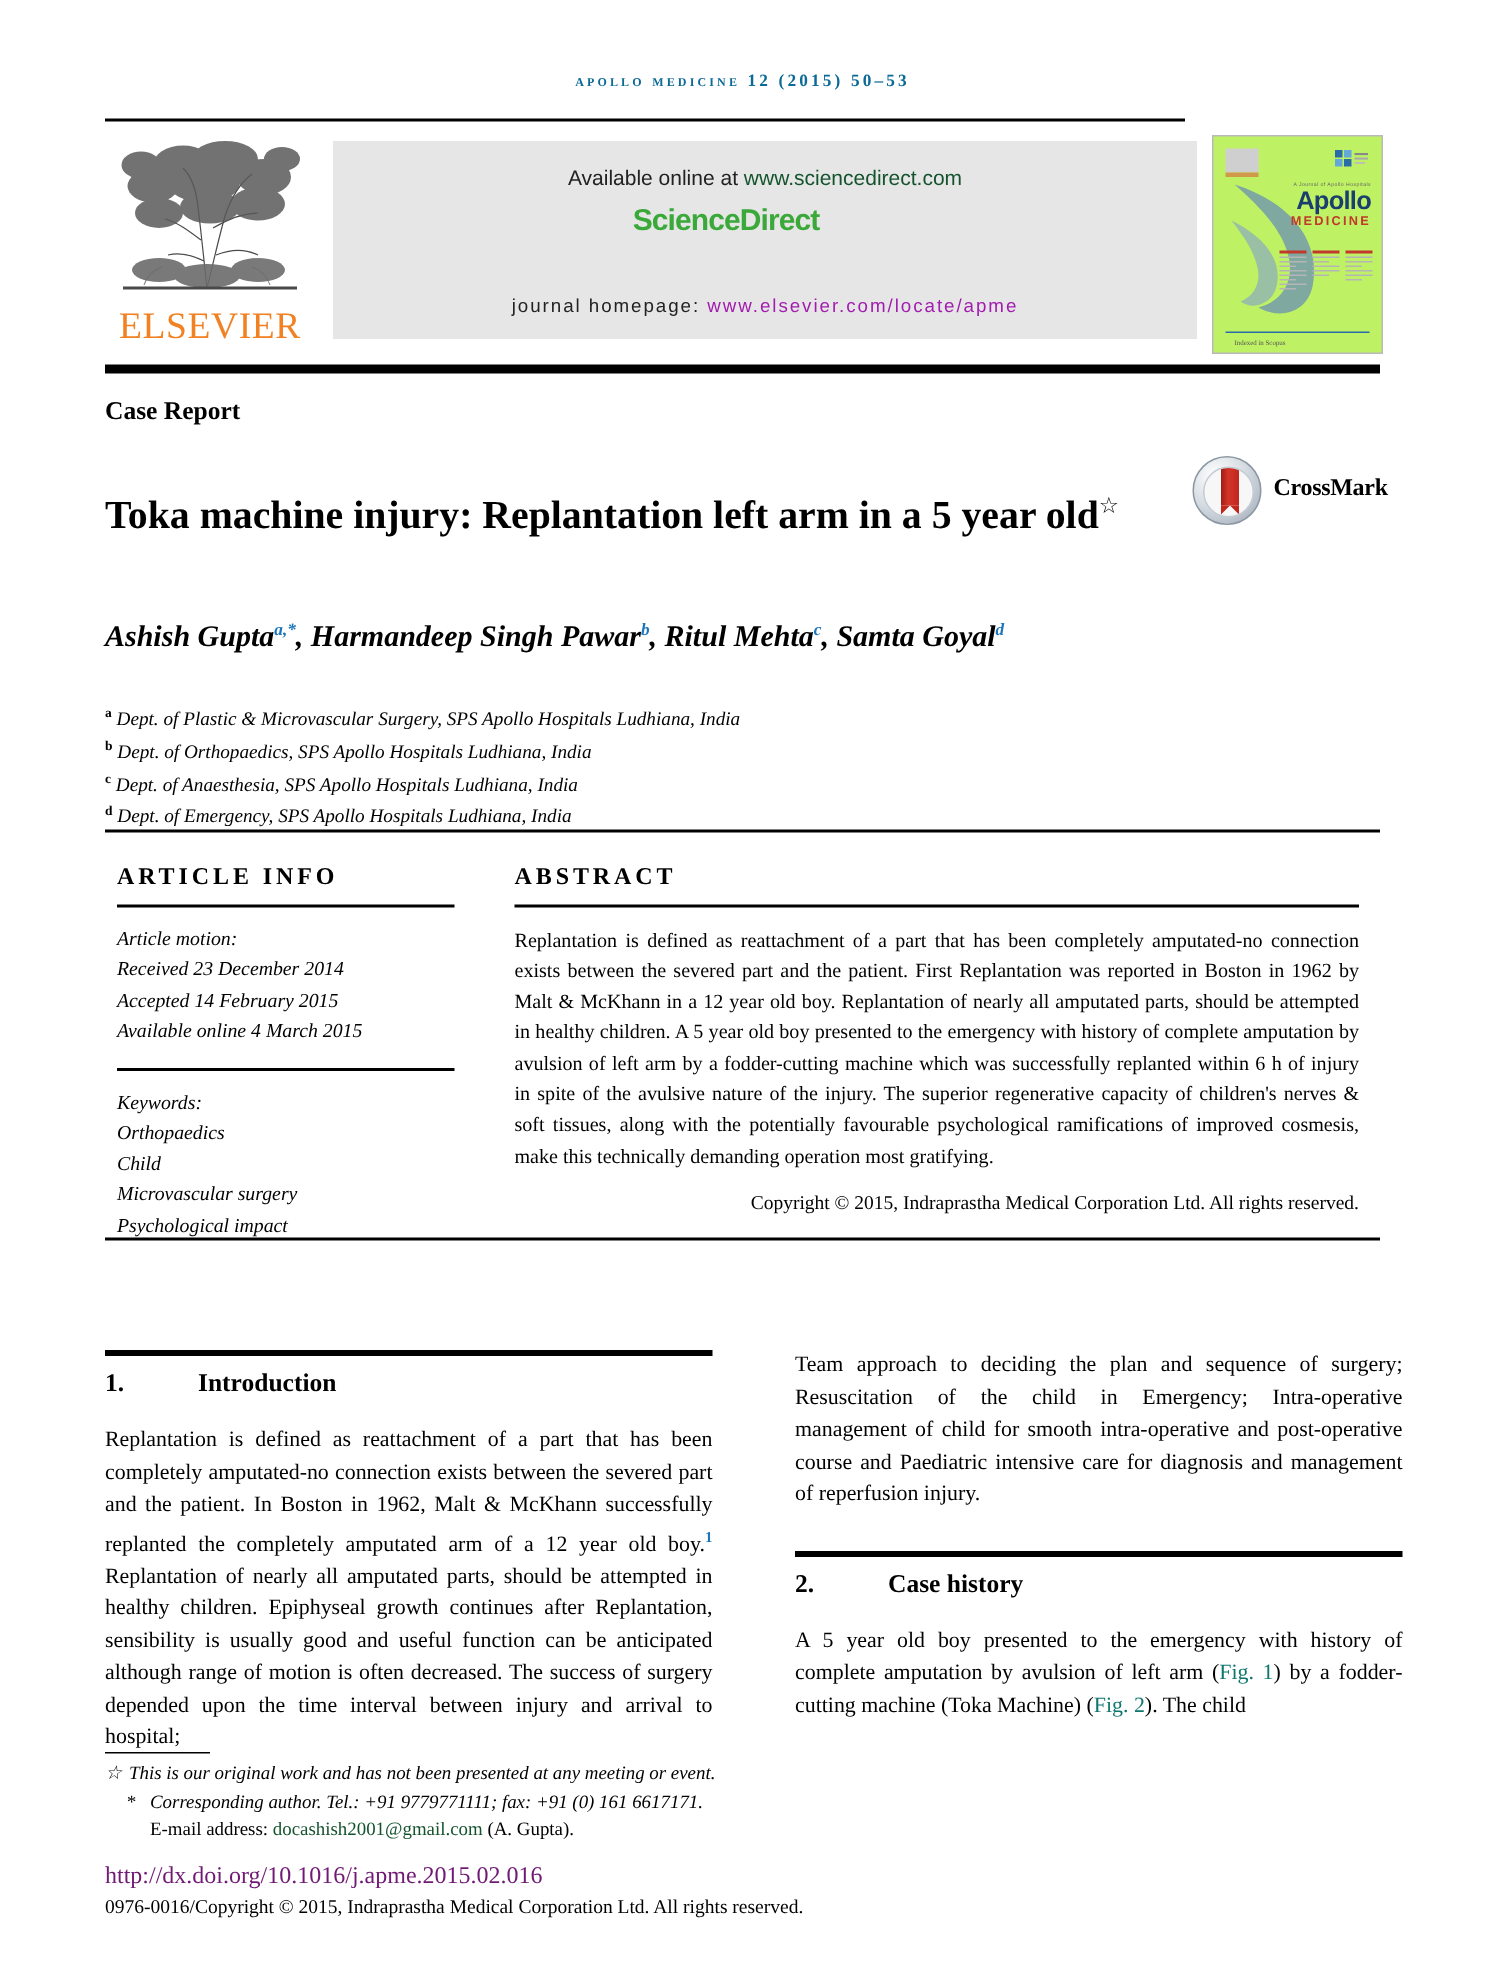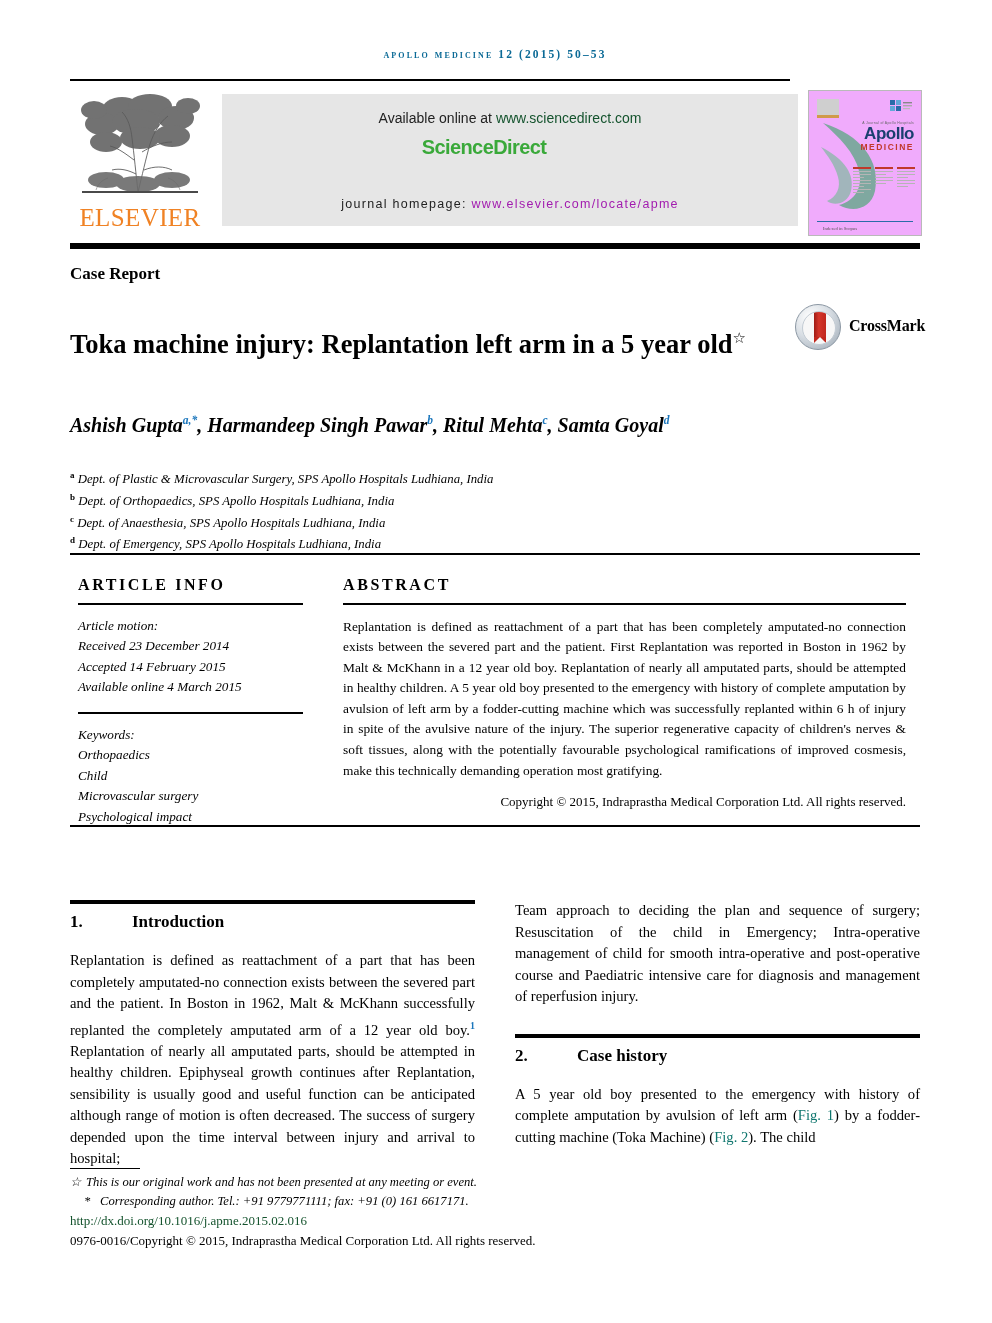--- a/index.html
+++ b/index.html
@@ -119,21 +119,21 @@
     letter-spacing: 1.3px;
     color: #222;
   }
   .sd-home .url { color: #a21caf; }
 
   .cover-thumb {
     position: absolute;
     left: 738px; top: 4px;
     width: 112px;
     height: 144px;
-    background: #f0abfc;
+    background: #bef264;
     border: 1px solid #b9b9b9;
     overflow: hidden;
   }
   .cover-leaf {
     position: absolute;
     left: 6px; top: 26px;
     width: 74px;
     height: 96px;
   }
   .cover-apollo {
@@ -387,21 +387,21 @@
   }
 
   
   .body-col-left {
     position: absolute;
     left: 70px; top: 900px;
     width: 405px;
   }
   .body-col-right {
     position: absolute;
-    left: 515px; top: 900px;
+    left: 530px; top: 900px;
     width: 405px;
   }
   .sec-rule {
     height: 4px;
     background: #000;
     margin-bottom: 8px;
   }
   .sec-head {
     font-size: 17px;
     font-weight: bold;
@@ -444,24 +444,24 @@
     font-style: italic;
   }
   .fn .mark {
     display: inline-block;
     width: 16px;
     text-align: left;
   }
   .fn-indent { padding-left: 14px; }
   .fn-email { font-style: normal; padding-left: 30px; font-size: 12.6px; line-height: 18.6px; }
   .doi {
-    font-size: 13px;
-    color: #14532d;
+    font-size: 16px;
+    color: #701a75;
     line-height: 19px;
-    margin-top: 1px;
+    margin-top: 12px;
   }
   .issn {
     font-size: 13px;
     line-height: 19px;
     margin-top: 1px;
   }
 </style>
 </head>
 <body>
 
@@ -657,17 +657,18 @@
       <span class="sec-num">2.</span>
       <span>Case history</span>
     </div>
     <p class="para"><span>A 5 year old boy presented to the emergency with history of complete amputation by avulsion of left arm (</span><span class="figlink">Fig. 1</span><span>) by a fodder-cutting machine (Toka Machine) (</span><span class="figlink">Fig. 2</span><span>). The child</span></p>
   </div>
 
   <div class="foot-rule"></div>
   <div class="footer">
     <div class="fn"><span class="mark">☆</span><span>This is our original work and has not been presented at any meeting or event.</span></div>
     <div class="fn fn-indent"><span class="mark">*</span><span>Corresponding author. Tel.: +91 9779771111; fax: +91 (0) 161 6617171.</span></div>
+    <div class="fn-email"><span>E-mail address: </span><span class="sd-link">docashish2001@gmail.com</span><span> (A. Gupta).</span></div>
     <div class="doi">http://dx.doi.org/10.1016/j.apme.2015.02.016</div>
     <div class="issn">0976-0016/Copyright © 2015, Indraprastha Medical Corporation Ltd. All rights reserved.</div>
   </div>
 
 </div>
 
 </body></html>

